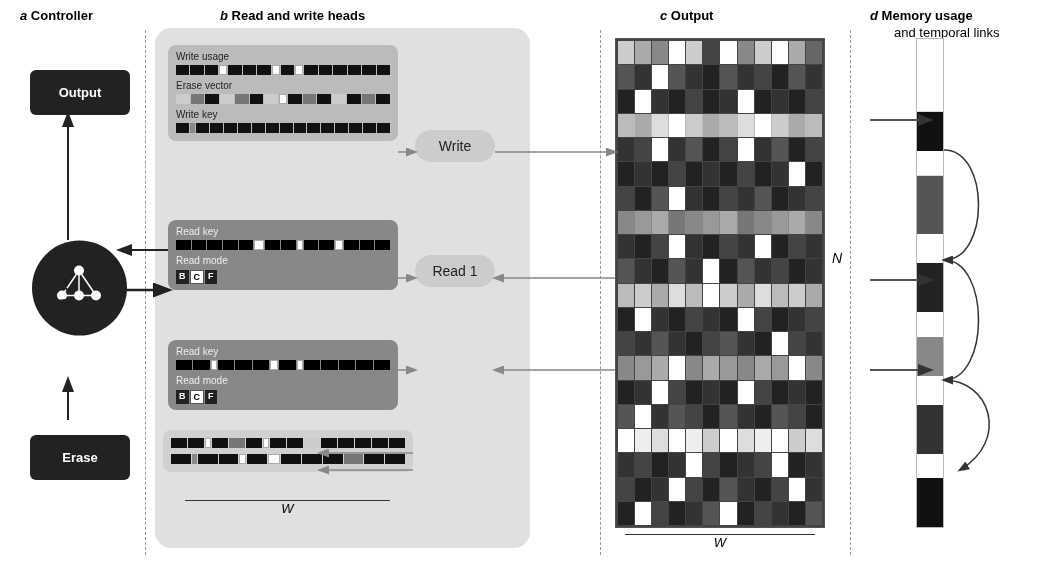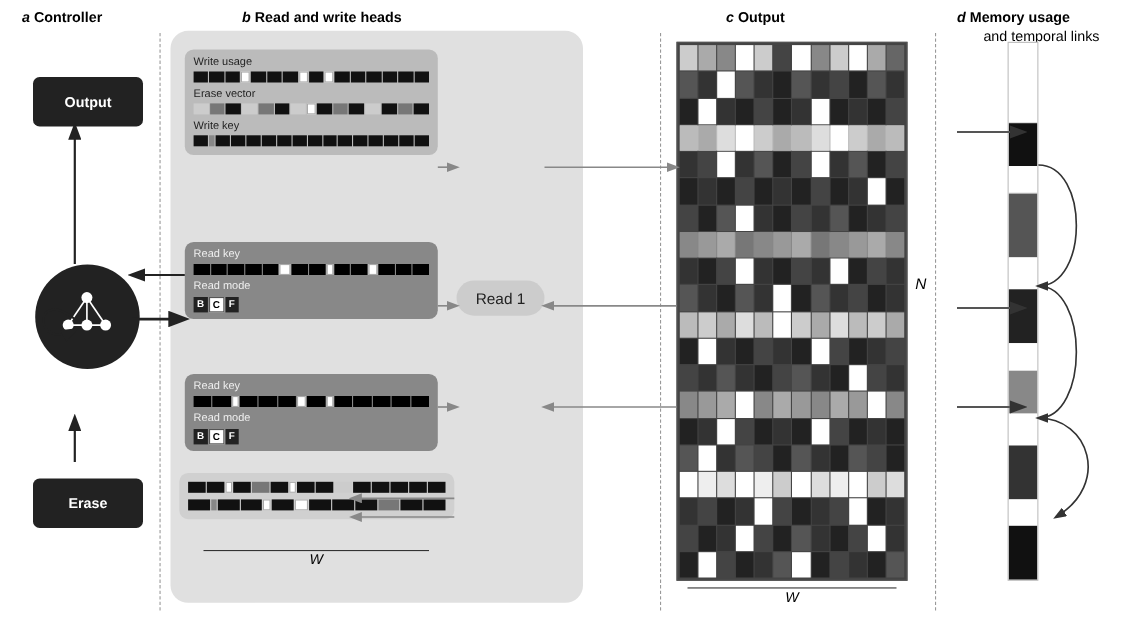--- a/index.html
+++ b/index.html
@@ -366,20 +366,23 @@
       <div class="vector-cell dark"></div>
         <div class="vector-cell dark"></div>
     </div>
   </div>
 
   <div style="position:absolute; left:175px; top:500px; width:225px; text-align:center;">
     <div style="border-top:1px solid #333; margin:0 10px;"></div>
     <span style="font-style:italic; font-size:13px;">W</span>
   </div>
 
+  <div class="op-button" style="left:415px; top:130px; width:80px;">
+    <span>Write</span>
+  </div>
 
   <div class="op-button" style="left:415px; top:255px; width:80px;">
     <span>Read 1</span>
   </div>
 
 
   <div style="position:absolute; left:615px; top:38px; width:210px; height:490px;">
 
     <div style="width:100%; height:100%; background:#444; padding:2px; display:flex; flex-direction:column; gap:1px; border:1px solid #555;">
 

